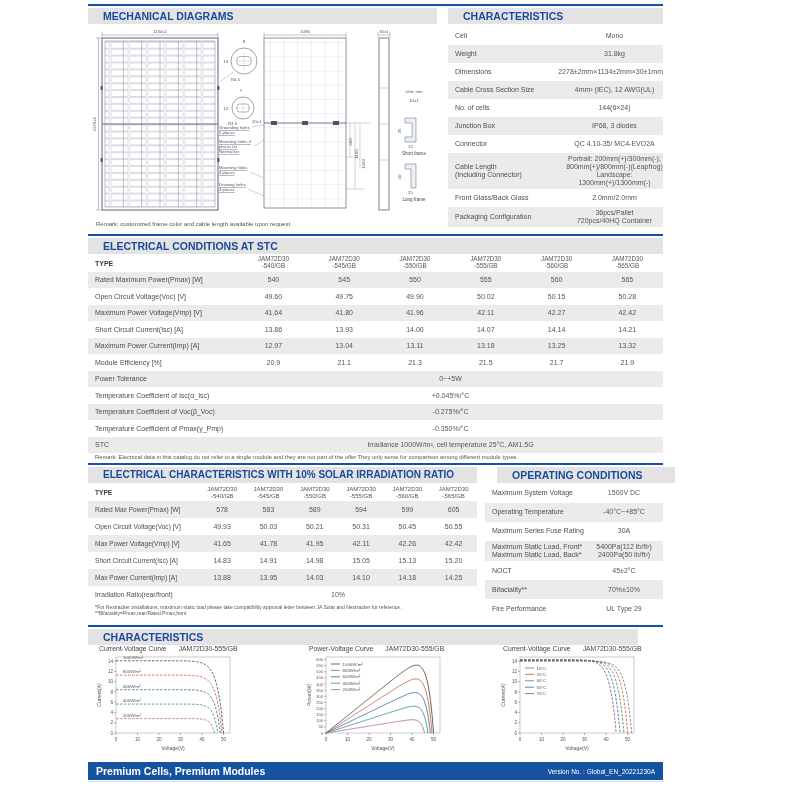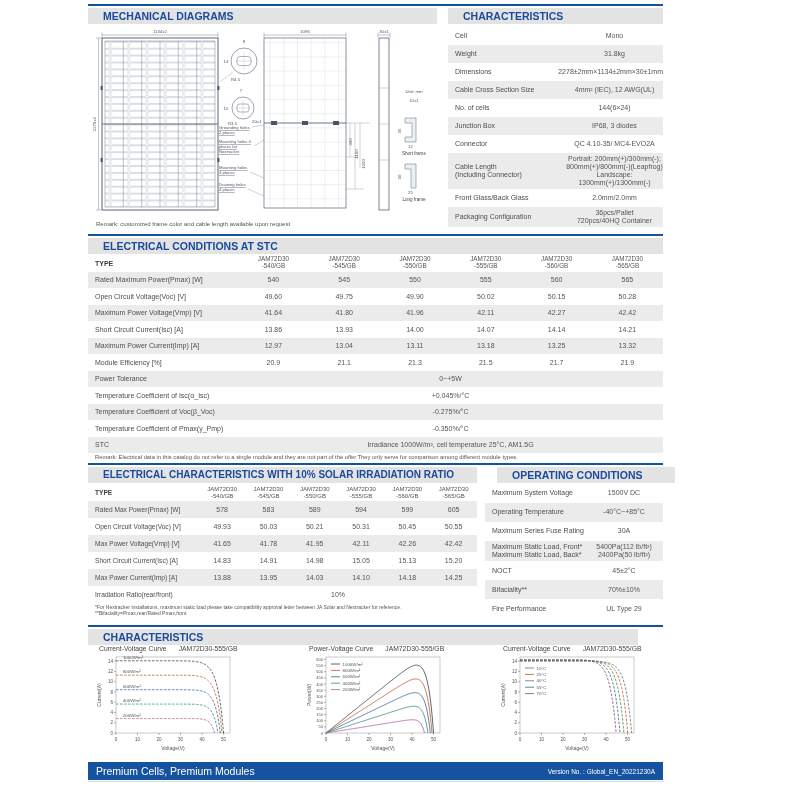--- a/index.html
+++ b/index.html
@@ -38,21 +38,21 @@
   .small-note{position:absolute;font-size:5.8px;color:#555}
   .footnotes{position:absolute;left:95px;top:604px;width:382px;font-size:5px;color:#555;line-height:1.25}
   
   .chart{position:absolute;top:645px;width:152px}
   .chart-title{font-size:6.8px;color:#444;white-space:nowrap;padding-left:5px}
   .chart-title .model{margin-left:12px}
   .chart svg{display:block;margin-top:1px}
   
   .footer{position:absolute;left:88px;top:762px;width:575px;height:18px;background:#1552a0;color:#fff;
           display:flex;align-items:center;justify-content:space-between;padding:0 8px;box-sizing:border-box}
-  .footer .fl{font-weight:normal;font-size:10.5px}
+  .footer .fl{font-weight:bold;font-size:10.5px}
   .footer .fr{font-size:6.5px}
   .bottom-line{position:absolute;left:88px;top:781px;width:575px;height:1px;background:#cfe0ef}
   
   .md{font-size:4.3px;fill:#556}
   .mdl{font-size:4.2px;fill:#556;text-decoration:underline}
   .mfl{font-size:4.6px;fill:#445}
 </style>
 </head>
 <body>
 

